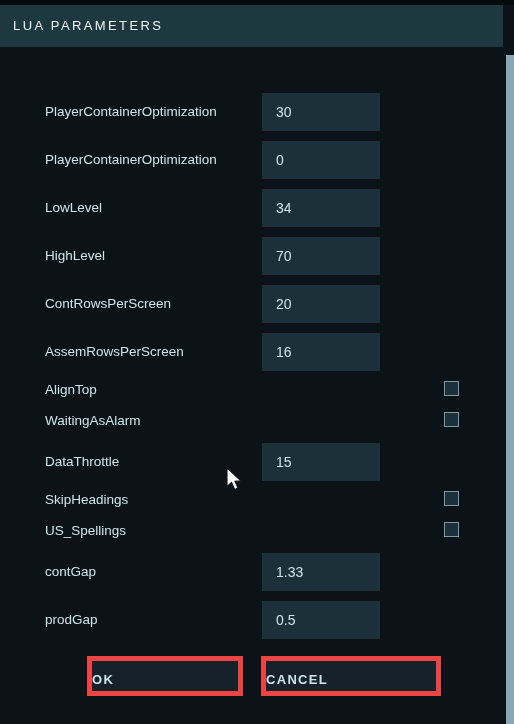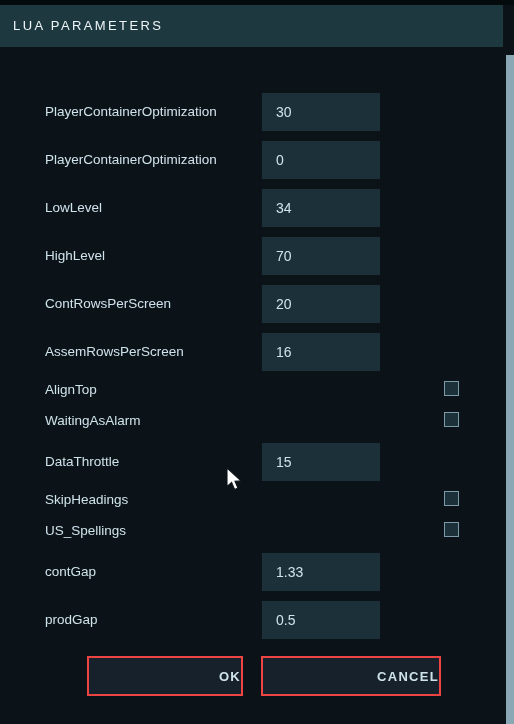--- a/index.html
+++ b/index.html
@@ -142,27 +142,27 @@
     border: 1px solid #7e9aa8;
     box-sizing: border-box;
   }
 
   
   .btn {
     position: absolute;
     top: 656px;
     height: 40px;
     background: #16212b;
-    border: 2px solid #ef4444;
+    border: 5px solid #ef4444;
     box-sizing: border-box;
     color: #cfe3ea;
     font-size: 13px;
     font-weight: bold;
     letter-spacing: 1.3px;
-    text-align: right;
+    text-align: left;
     line-height: 38px;
     white-space: nowrap;
     cursor: pointer;
     padding: 0;
     font-family: "Liberation Sans", "DejaVu Sans", sans-serif;
   }
   #btn-ok { left: 87px; width: 156px; }
   #btn-cancel { left: 261px; width: 180px; }
 
   

